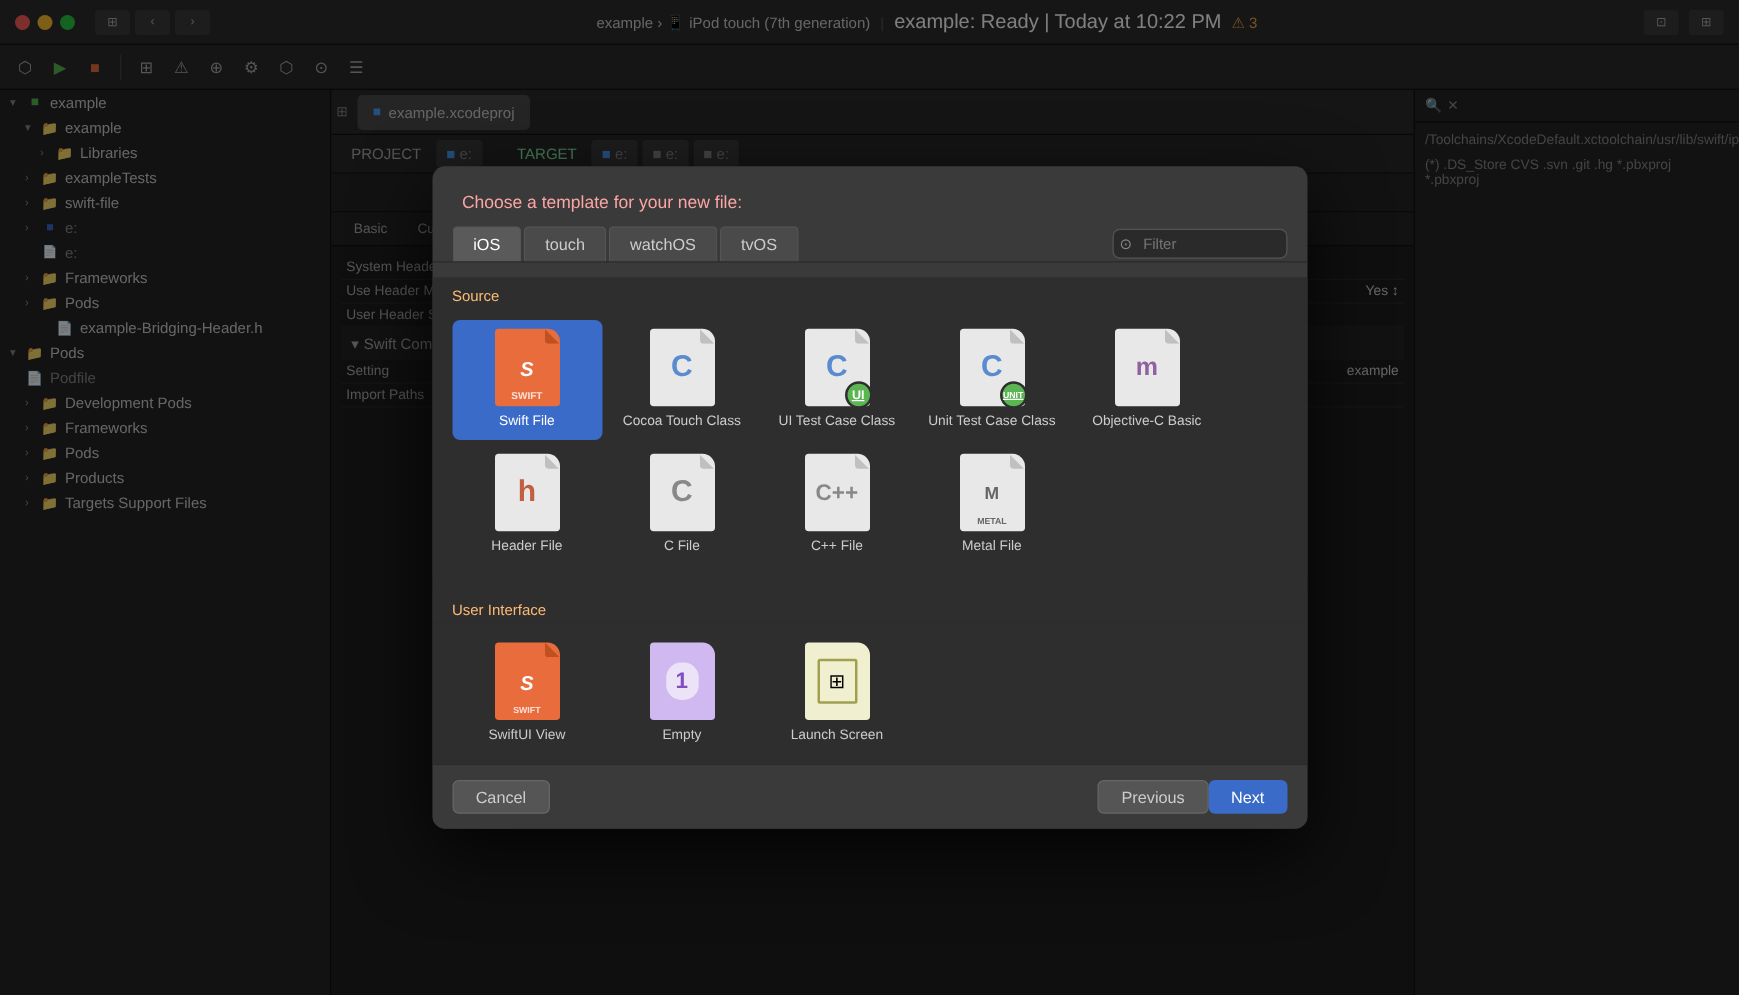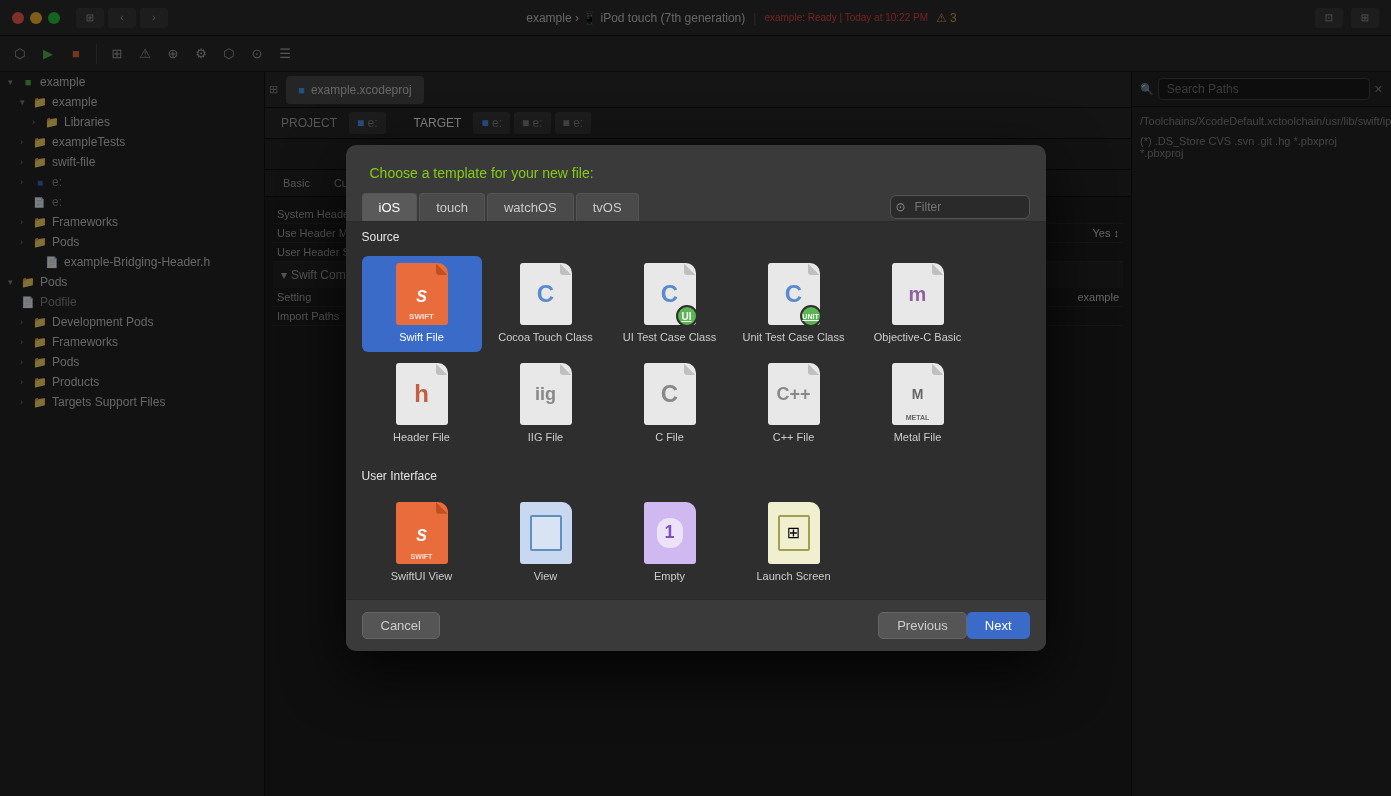--- a/index.html
+++ b/index.html
@@ -44,22 +44,22 @@
       color: #aaa;
     }
     .titlebar-breadcrumb {
       display: flex;
       align-items: center;
       gap: 4px;
       font-size: 12px;
       color: #ccc;
     }
     .titlebar-status {
-      font-size: 10px;
-      color: #ef4444;
+      font-size: 16px;
+      color: #ffffff;
     }
     .titlebar-controls {
       display: flex;
       gap: 8px;
     }
     .titlebar-btn {
       width: 28px; height: 20px;
       background: #3a3a3a;
       border-radius: 3px;
       border: none;
@@ -197,21 +197,21 @@
     .modal {
       width: 700px;
       background: #3a3a3a;
       border-radius: 10px;
       box-shadow: 0 20px 60px rgba(0,0,0,0.8);
       overflow: hidden;
     }
     .modal-header {
       padding: 20px 24px 12px;
       font-size: 14px;
-      color: #84cc16;
+      color: #fca5a5;
       font-weight: 500;
     }
     .modal-platform-tabs {
       display: flex;
       align-items: center;
       padding: 0 16px;
       gap: 2px;
       border-bottom: 1px solid #2a2a2a;
     }
     .platform-tab {
@@ -252,22 +252,23 @@
     }
 
     
     .modal-content {
       padding: 0;
       background: #2e2e2e;
     }
     .section-label {
       padding: 8px 16px 4px;
       font-size: 12px;
-      color: #e5e5e5;
+      color: #fdba74;
       background: #2e2e2e;
+      margin-top: 12px;
     }
     .template-grid {
       display: flex;
       flex-wrap: wrap;
       padding: 8px 16px;
       gap: 4px;
       background: #2e2e2e;
     }
     .template-item {
       width: 120px;
@@ -641,21 +642,21 @@
           <span style="color:#4a9eff;font-size:11px;">■</span>
           <span>example.xcodeproj</span>
         </div>
       </div>
 
       <div style="display:flex;align-items:center;padding:4px 8px;gap:4px;background:#282828;border-bottom:1px solid #111;">
         <div style="padding:4px 8px;font-size:12px;color:#aaa;cursor:pointer;">PROJECT</div>
         <div style="padding:4px 8px;font-size:12px;color:#888;background:#3a3a3a;border-radius:3px;">
           <span style="color:#4a9eff;">■</span> e:
         </div>
-        <div style="padding:4px 8px;font-size:12px;color:#ffffff;cursor:pointer;margin-left:16px;">TARGET</div>
+        <div style="padding:4px 8px;font-size:12px;color:#86efac;cursor:pointer;margin-left:16px;">TARGET</div>
         <div style="padding:4px 8px;font-size:12px;color:#888;background:#3a3a3a;border-radius:3px;">
           <span style="color:#4a9eff;">■</span> e:
         </div>
         <div style="padding:4px 8px;font-size:12px;color:#888;background:#3a3a3a;border-radius:3px;">
           <span style="color:#888;">■</span> e:
         </div>
         <div style="padding:4px 8px;font-size:12px;color:#888;background:#3a3a3a;border-radius:3px;">
           <span style="color:#888;">■</span> e:
         </div>
       </div>
@@ -700,21 +701,20 @@
           <span class="settings-key">Import Paths</span>
           <span class="settings-val"></span>
         </div>
       </div>
     </div>
 
     <div class="inspector">
       <div class="inspector-search">
         <div style="display:flex;align-items:center;gap:4px;">
           <span style="color:#888;font-size:11px;">🔍</span>
-          <input type="text" style="background: rgb(26, 26, 26); border: 1px solid rgb(68, 68, 68); border-radius: 4px; padding: 3px 8px; font-size: 12px; color: rgb(204, 204, 204); outline: none; width: 100%;" placeholder="Search Paths">
           <span style="color:#888;font-size:11px;cursor:pointer;">✕</span>
         </div>
       </div>
       <div style="padding:8px;font-size:11px;color:#888;">
         <div>/Toolchains/XcodeDefault.xctoolchain/usr/lib/swift/iph...</div>
         <div style="margin-top:8px;">(*) .DS_Store CVS .svn .git .hg *.pbxproj *.pbxproj</div>
       </div>
     </div>
 
   </div>
@@ -809,31 +809,20 @@
             <div class="file-template-icon">
               <div class="page" style="background:#e8e8e8;border-radius:3px 10px 3px 3px;">
                 <div class="corner"></div>
                 <span style="font-size:24px;font-weight:bold;color:#c06040;">h</span>
               </div>
             </div>
           </div>
           <span class="template-name">Header File</span>
         </div>
 
-        <div class="template-item">
-          <div class="template-icon">
-            <div class="file-template-icon">
-              <div class="page" style="background:#e8e8e8;border-radius:3px 10px 3px 3px;">
-                <div class="corner"></div>
-                <span style="font-size:18px;font-weight:bold;color:#888;">iig</span>
-              </div>
-            </div>
-          </div>
-          <span class="template-name">IIG File</span>
-        </div>
 
         <div class="template-item">
           <div class="template-icon">
             <div class="file-template-icon">
               <div class="page" style="background:#e8e8e8;border-radius:3px 10px 3px 3px;">
                 <div class="corner"></div>
                 <span style="font-size:24px;font-weight:bold;color:#888;">C</span>
               </div>
             </div>
           </div>
@@ -877,29 +866,20 @@
                 <div class="corner" style="background:#c05020;"></div>
                 <span style="font-size:16px;font-weight:bold;font-style:italic;color:white;margin-top:6px;">S</span>
                 <span style="position:absolute;bottom:4px;font-size:7px;color:rgba(255,255,255,0.8);font-weight:bold;">SWIFT</span>
               </div>
             </div>
           </div>
           <span class="template-name">SwiftUI View</span>
         </div>
 
 
-        <div class="template-item">
-          <div class="template-icon">
-            <div class="view-icon-wrapper">
-              <div class="corner" style="background:#6090c0;"></div>
-              <div class="view-inner"></div>
-            </div>
-          </div>
-          <span class="template-name">View</span>
-        </div>
 
         <div class="template-item">
           <div class="template-icon">
             <div class="empty-icon-wrapper">
               <div class="corner" style="background:#8050c0;"></div>
               <div class="empty-inner">
                 <span class="empty-num">1</span>
               </div>
             </div>
           </div>

